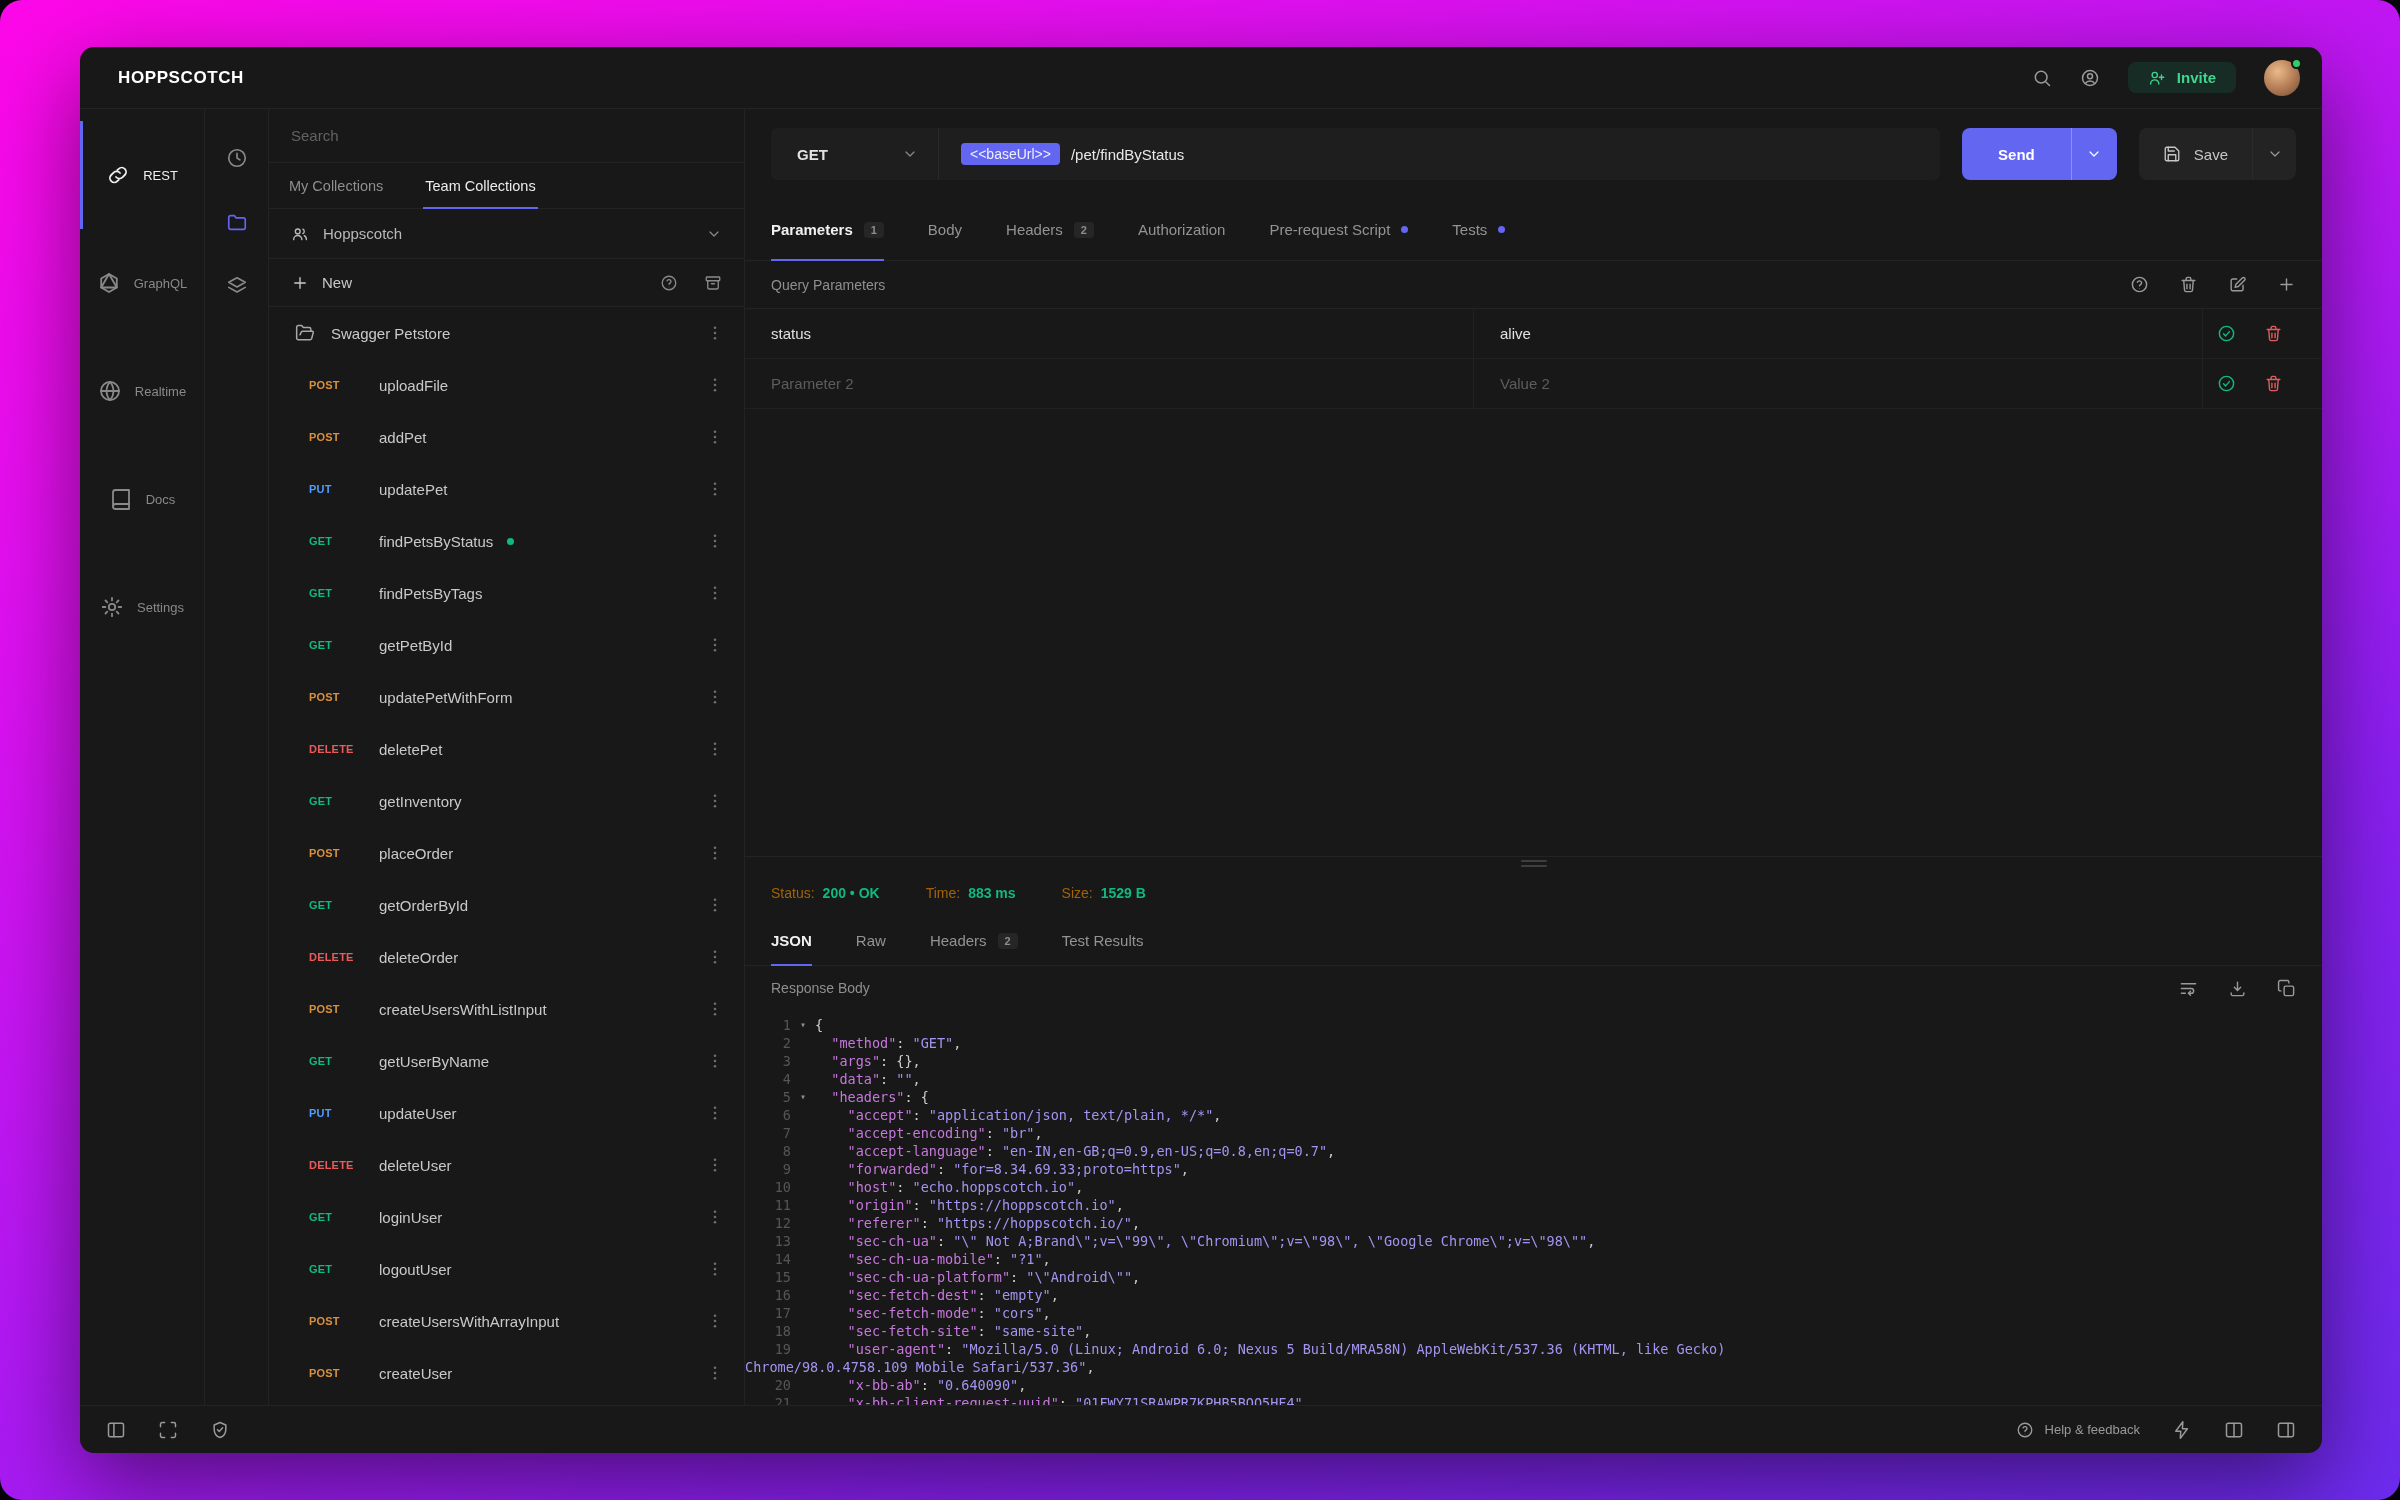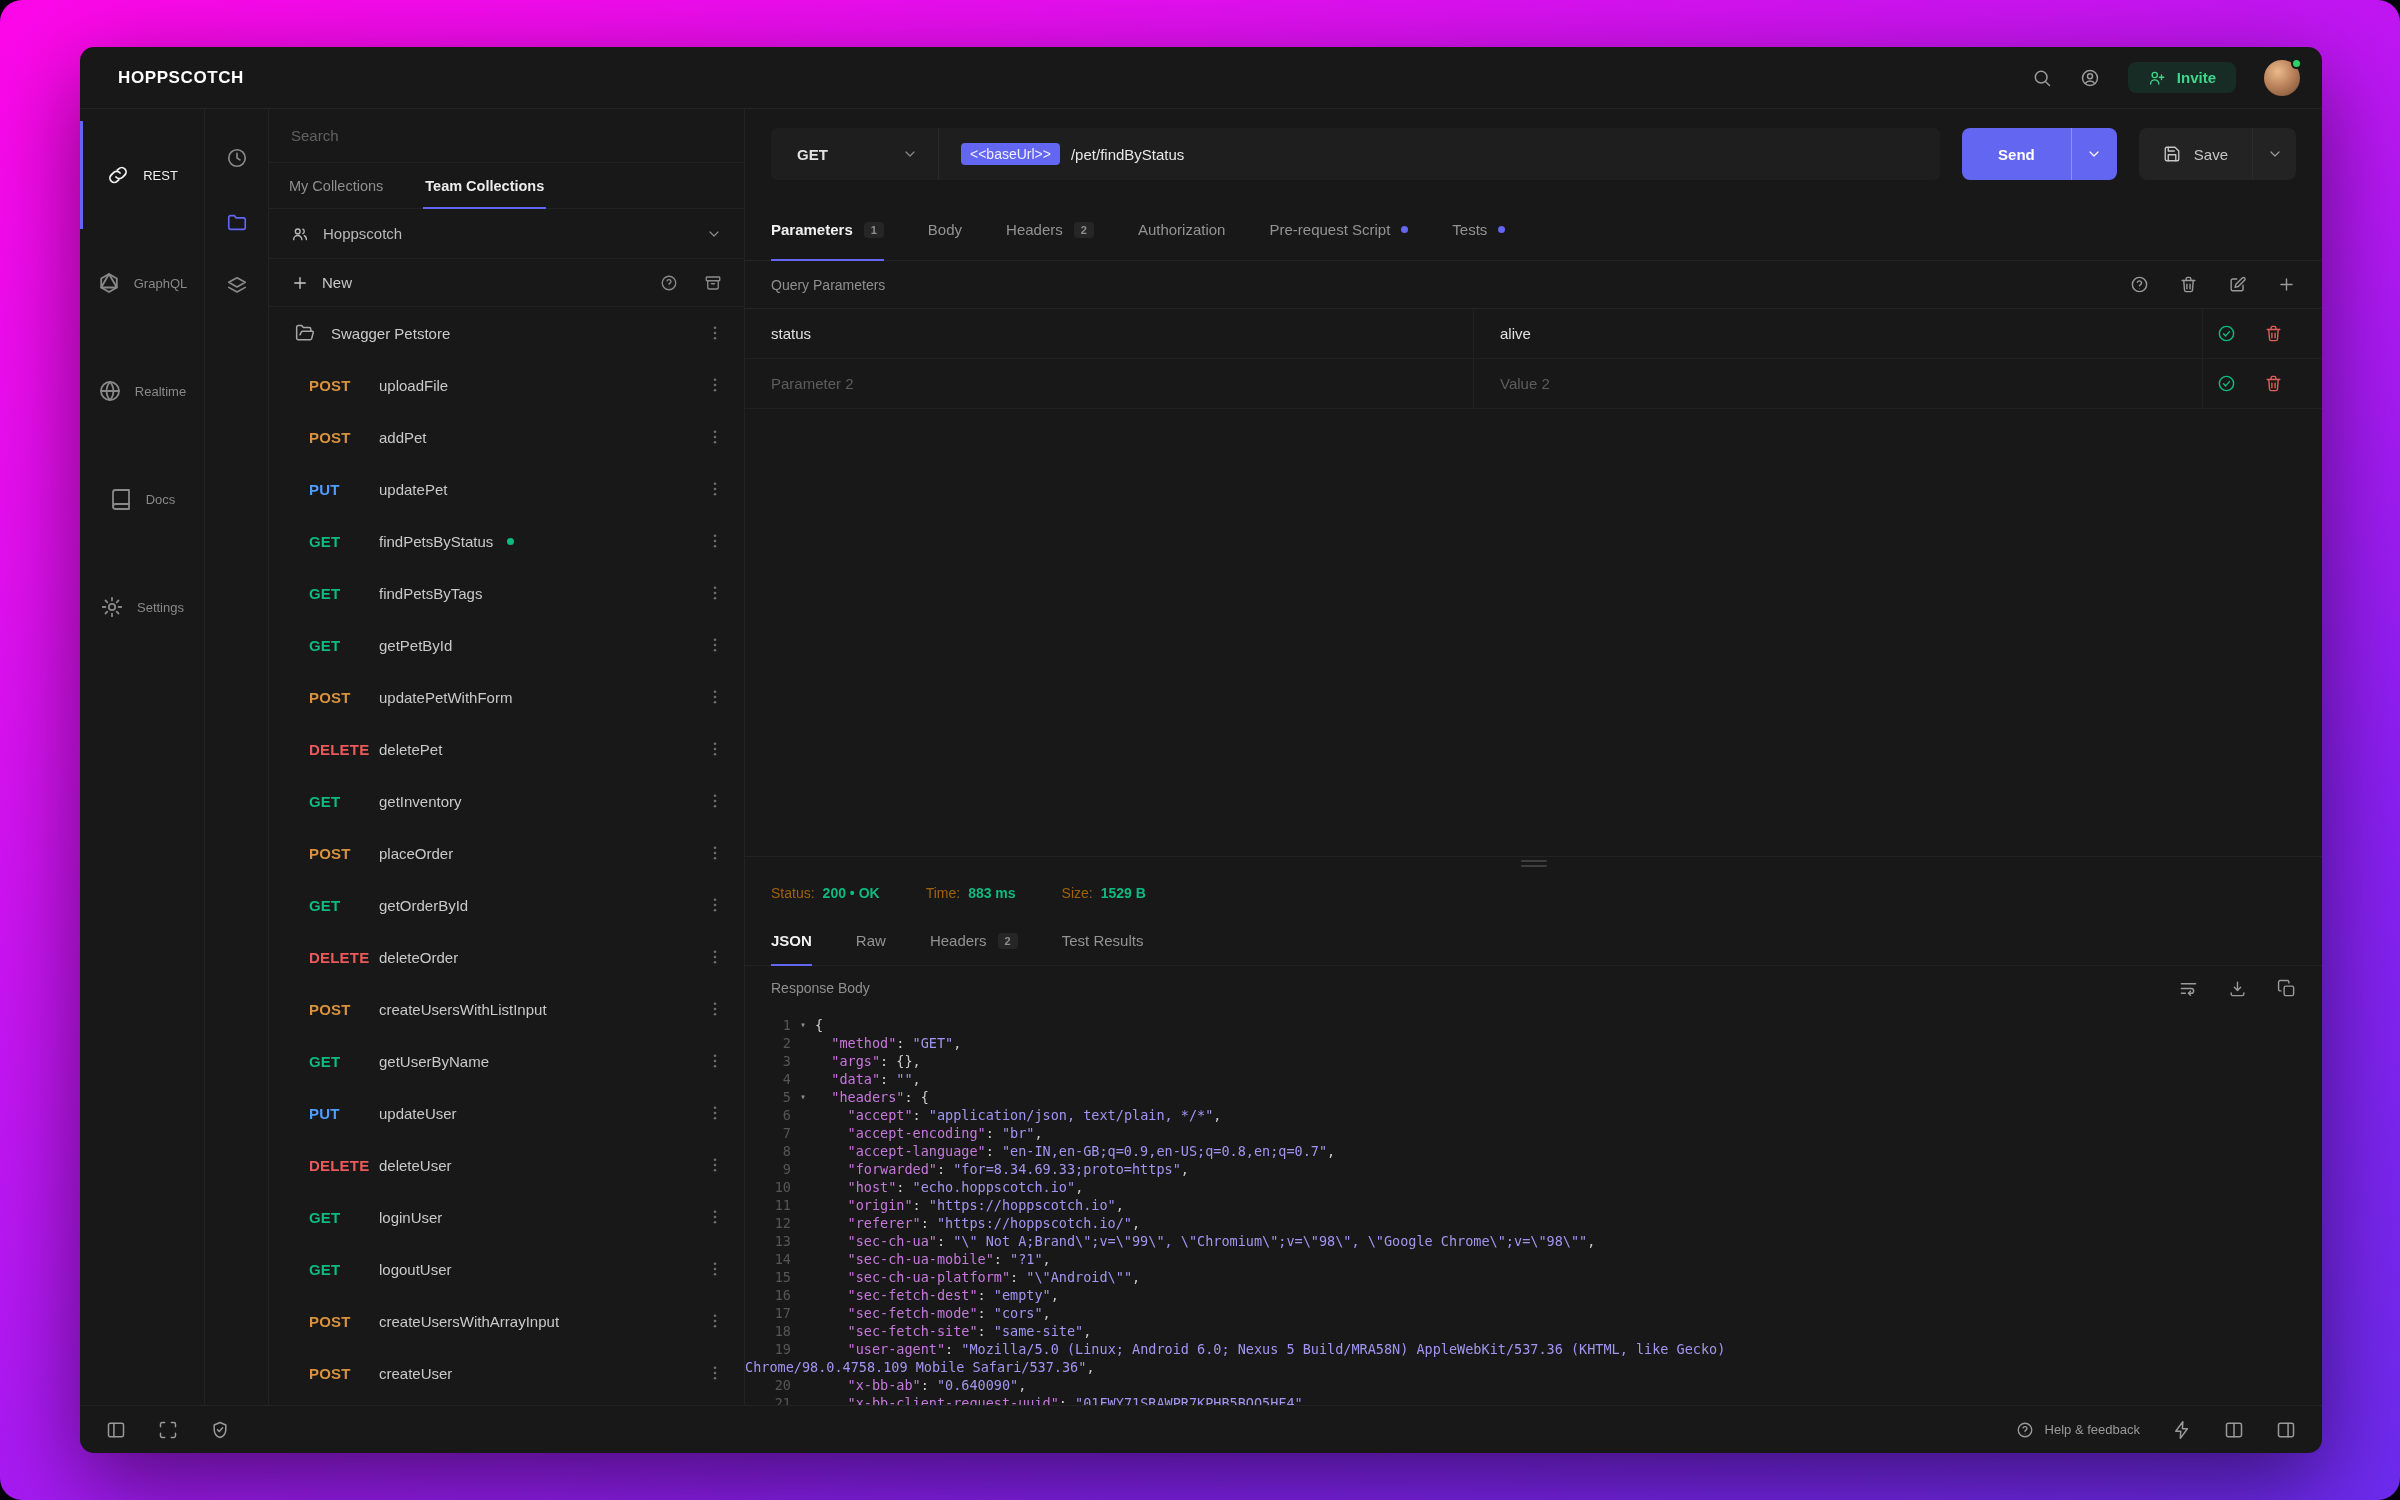--- a/index.html
+++ b/index.html
@@ -47,35 +47,35 @@
   .sidebar { flex: none; width: 540px; display: flex; border-right: 1px solid #232323; min-height: 0; }
   .strip { flex: none; width: 64px; border-right: 1px solid #232323; display: flex; flex-direction: column;
     align-items: center; padding-top: 38px; gap: 42px; color: #8a8a8a; }
   .strip .active { color: var(--accent); }
   .coll { flex: 1; display: flex; flex-direction: column; min-width: 0; }
   .searchrow { flex: none; height: 54px; border-bottom: 1px solid #232323; display: flex; align-items: center; padding: 0 22px; }
   .searchrow input { width: 100%; background: none; border: none; outline: none; color: #bef264; font: inherit; }
   .searchrow input::placeholder { color: #626262; }
   .colltabs { flex: none; height: 46px; border-bottom: 1px solid #232323; display: flex; gap: 38px; padding: 0 18px; }
   .ctab { position: relative; display: flex; align-items: center; padding: 0 2px; color: #8f8f8f; font-size: 14.5px; cursor: pointer; }
-  .ctab.active { color: #ececec; font-weight: 700; }
+  .ctab.active { color: #ececec; font-weight: 400; }
   .ctab.active::after { content: ""; position: absolute; left: 0; right: 0; bottom: -1px; height: 2px; background: var(--accent); }
   .teamrow { flex: none; height: 50px; border-bottom: 1px solid #232323; display: flex; align-items: center;
     gap: 14px; padding: 0 22px; color: #b9b9b9; cursor: pointer; }
   .teamrow .chev { margin-left: auto; color: #8a8a8a; }
   .newrow { flex: none; height: 48px; border-bottom: 1px solid #232323; display: flex; align-items: center;
     justify-content: space-between; padding: 0 22px; }
   .newbtn { display: flex; align-items: center; gap: 13px; color: #c9c9c9; }
   .newicons { display: flex; gap: 26px; color: #8a8a8a; }
   .tree { flex: 1; overflow: hidden; }
   .trow { height: 52px; display: flex; align-items: center; padding: 0 20px 0 26px; cursor: pointer; }
   .trow .foldic { color: #a8a8a8; }
   .fname { margin-left: 16px; color: #cbcbcb; }
   .trow.req { padding-left: 40px; }
-  .meth { flex: none; width: 70px; font-size: 15px; font-weight: 700; letter-spacing: .2px; }
+  .meth { flex: none; width: 70px; font-size: 11px; font-weight: 700; letter-spacing: .2px; }
   .m-GET { color: var(--m-GET); } .m-POST { color: var(--m-POST); }
   .m-PUT { color: var(--m-PUT); } .m-DELETE { color: var(--m-DELETE); }
   .rname { color: #c9c9c9; white-space: nowrap; }
   .gdot { width: 7px; height: 7px; border-radius: 50%; background: var(--success); margin-left: 14px; }
   .dots { margin-left: auto; color: #6f6f6f; width: 18px; height: 18px; display: inline-flex; }
 
   
   .mainarea { flex: 1; display: flex; flex-direction: column; min-width: 0; min-height: 0; }
   .reqbar { flex: none; height: 90px; display: flex; align-items: center; gap: 22px; padding: 0 26px; }
   .urlgroup { flex: 1; height: 52px; display: flex; align-items: stretch; background: #1e1e1e; border-radius: 6px; overflow: hidden; }

